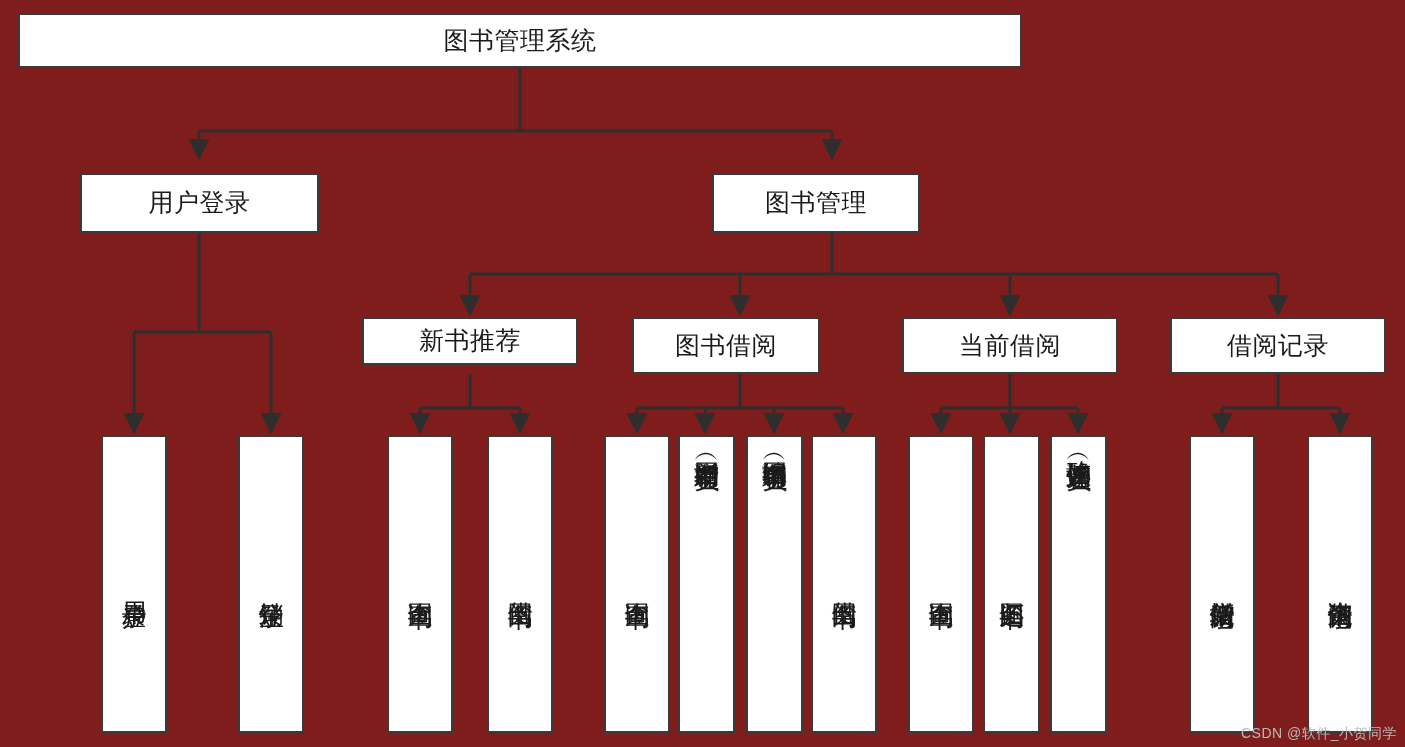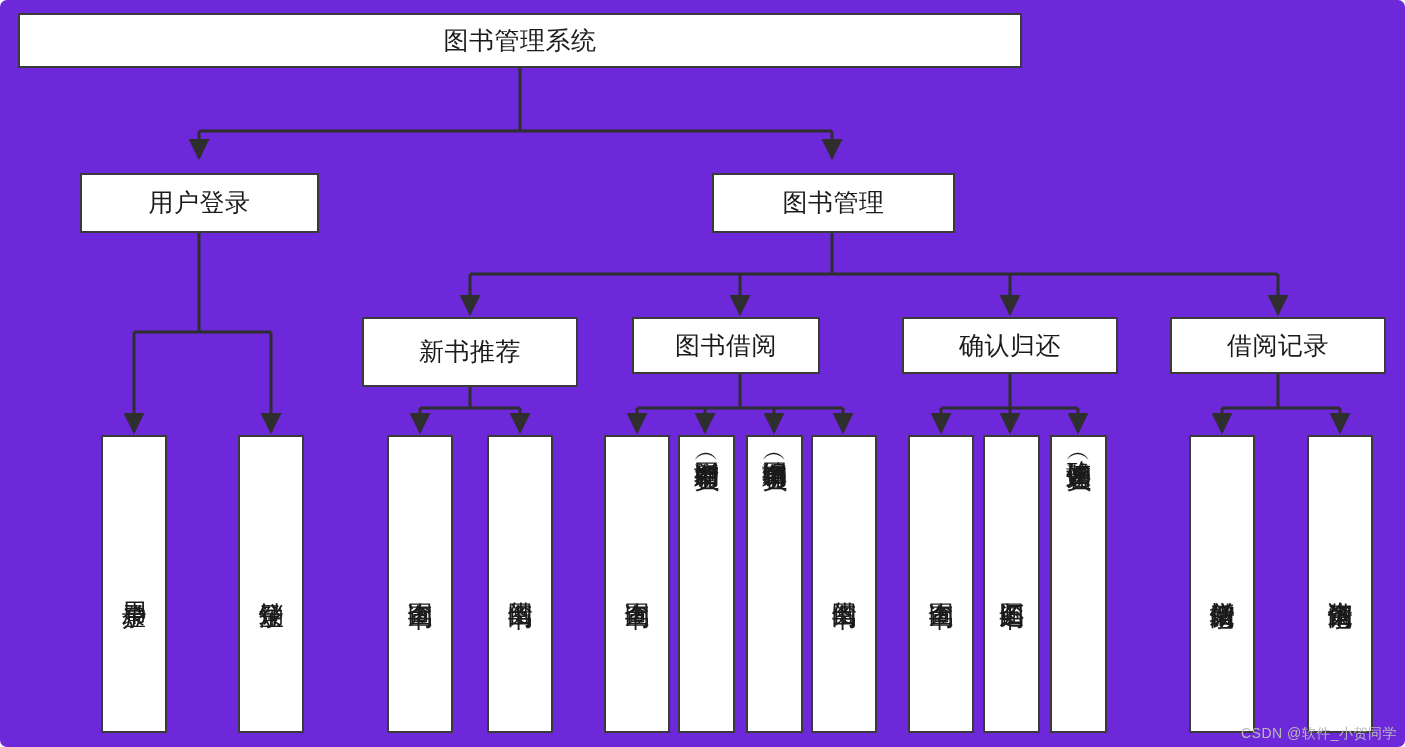--- a/index.html
+++ b/index.html
@@ -7,23 +7,22 @@
     padding: 0;
     background: #ffffff;
   }
   body {
     font-family: "Liberation Sans", "DejaVu Sans", sans-serif;
   }
   #canvas {
     position: relative;
     width: 1405px;
     height: 747px;
-    background: #6d28d9;
+    background: #7f1d1d;
     overflow: hidden;
-    border-radius: 7px;
   }
   #wires {
     position: absolute;
     left: 0;
     top: 0;
     width: 1405px;
     height: 747px;
     pointer-events: none;
   }
   .node {
@@ -125,32 +124,32 @@
     </g>
   </svg>
 
   <div class="node horiz" style="left:18px; top:13px; width:1004px; height:55px;">
     <span class="node-label">图书管理系统</span>
   </div>
 
   <div class="node horiz" style="left:80px; top:173px; width:239px; height:60px;">
     <span class="node-label">用户登录</span>
   </div>
-  <div class="node horiz" style="left:712px; top:173px; width:243px; height:60px;">
+  <div class="node horiz" style="left:712px; top:173px; width:208px; height:60px;">
     <span class="node-label">图书管理</span>
   </div>
 
-  <div class="node horiz" style="left:362px; top:317px; width:216px; height:70px;">
+  <div class="node horiz" style="left:362px; top:317px; width:216px; height:48px;">
     <span class="node-label">新书推荐</span>
   </div>
   <div class="node horiz" style="left:632px; top:317px; width:188px; height:57px;">
     <span class="node-label">图书借阅</span>
   </div>
   <div class="node horiz" style="left:902px; top:317px; width:216px; height:57px;">
-    <span class="node-label">确认归还</span>
+    <span class="node-label">当前借阅</span>
   </div>
   <div class="node horiz" style="left:1170px; top:317px; width:216px; height:57px;">
     <span class="node-label">借阅记录</span>
   </div>
 
   <div class="node vert" style="left:101px; top:435px; width:66px; height:298px;">
     <span class="node-label">用户登录</span>
   </div>
   <div class="node vert" style="left:238px; top:435px; width:66px; height:298px;">
     <span class="node-label">注销登录</span>

